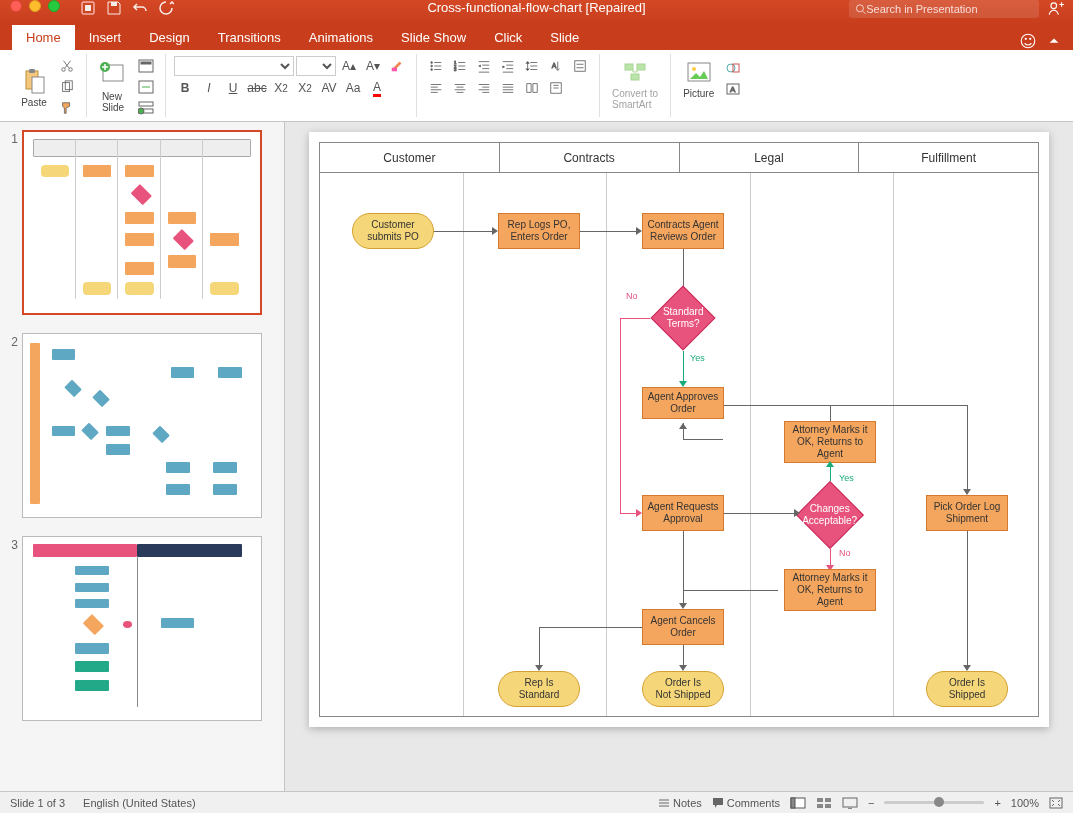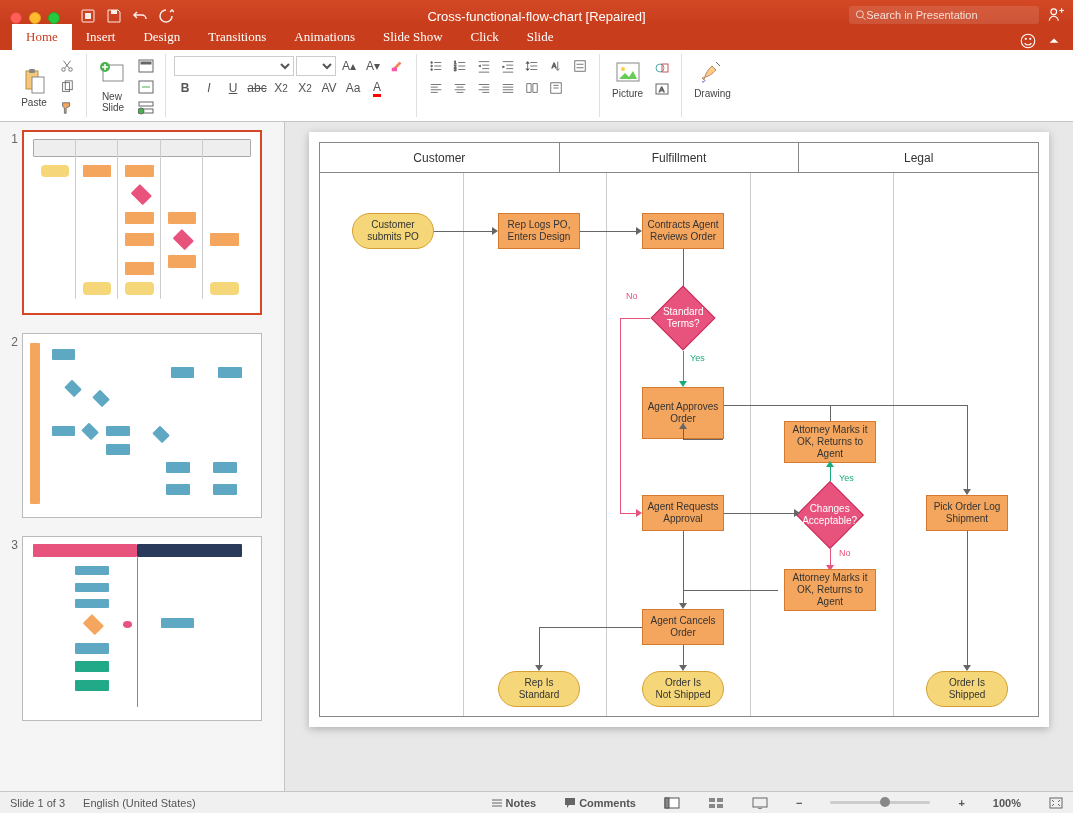--- a/index.html
+++ b/index.html
@@ -1,35 +1,35 @@
 <!DOCTYPE html>
 <html><head>
 <meta charset="utf-8">
 <style>
 * { margin: 0; padding: 0; box-sizing: border-box; font-family: -apple-system, "Helvetica Neue", Arial, sans-serif; }
 body { width: 1073px; height: 813px; background: #f0f0f0; overflow: hidden; font-size: 12px; }
 
 
-.titlebar { height: 24px; background: linear-gradient(#d44825, #c83d1c); display: flex; align-items: flex-end; color: #fff; position: relative; }
+.titlebar { height: 24px; background: linear-gradient(#d44825, #c83d1c); display: flex; align-items: flex-start; color: #fff; position: relative; }
 .traffic { display: flex; gap: 7px; padding-left: 10px; }
 .traffic span { width: 12px; height: 12px; border-radius: 50%; display: block; }
 .tl-r { background: #ff5f56; border: 1px solid #e0443e; }
 .tl-y { background: #ffbd2e; border: 1px solid #dea123; }
 .tl-g { background: #27c93f; border: 1px solid #1aab29; }
 .qat { display: flex; gap: 10px; padding-left: 20px; align-items: center; }
 .qat-btn { width: 16px; height: 16px; opacity: .9; cursor: pointer; }
 .titletxt { position: absolute; left: 50%; transform: translateX(-50%); font-size: 13px; font-weight: 500; }
 .searchbox { margin-left: auto; display: flex; align-items: center; background: rgba(255,255,255,.12); border-radius: 3px; padding: 2px 6px; width: 190px; height: 18px; margin-right: 8px; }
 .searchbox input { background: transparent; border: none; color: #fff; font-size: 11px; width: 100%; outline: none; }
 .searchbox input::placeholder { color: rgba(255,255,255,.8); }
 .titlebar-right { display: flex; align-items: center; gap: 6px; padding-right: 8px; }
 
 
 .tabs { height: 26px; background: #c83d1c; display: flex; align-items: flex-end; padding-left: 12px; }
-.tab { padding: 5px 14px; font-size: 13px; color: #fff; cursor: pointer; font-family: Liberation Serif, serif; }
+.tab { padding: 5px 14px; font-size: 13px; color: #fff; cursor: pointer; }
 .tab.active { background: #fff; color: #c83d1c; }
 .tabs-right { margin-left: auto; display: flex; align-items: center; gap: 10px; padding-right: 12px; color: #fff; }
 
 
 .ribbon { height: 72px; background: #fff; border-bottom: 1px solid #c5c5c5; display: flex; align-items: stretch; padding: 4px 8px; gap: 0; }
 .rgroup { display: flex; flex-direction: column; align-items: center; justify-content: space-between; padding: 2px 8px; border-right: 1px solid #e0e0e0; }
 .rgroup:last-child { border-right: none; }
 .rbtns { display: flex; gap: 4px; align-items: center; }
 .rbtn-lg { display: flex; flex-direction: column; align-items: center; gap: 2px; padding: 2px 4px; cursor: pointer; font-size: 10px; color: #444; }
 .rbtn-lg svg { width: 28px; height: 28px; }
@@ -77,21 +77,21 @@
 .arrowhead { position: absolute; width: 0; height: 0; }
 .ah-right { border-left: 6px solid #666; border-top: 4px solid transparent; border-bottom: 4px solid transparent; }
 .ah-down { border-top: 6px solid #666; border-left: 4px solid transparent; border-right: 4px solid transparent; }
 .ah-up { border-bottom: 6px solid #666; border-left: 4px solid transparent; border-right: 4px solid transparent; }
 .label-txt { position: absolute; font-size: 9px; }
 .label-no { color: #e8537d; }
 .label-yes { color: #1aab7a; }
 
 
 .statusbar { height: 22px; background: #f0f0f0; border-top: 1px solid #c5c5c5; display: flex; align-items: center; padding: 0 10px; font-size: 11px; color: #555; gap: 18px; }
-.sb-right { margin-left: auto; display: flex; align-items: center; gap: 28px; font-weight: bold; }
+.sb-right { margin-left: auto; display: flex; align-items: center; gap: 10px; }
 .sb-btn { cursor: pointer; display: flex; align-items: center; gap: 3px; }
 .zoom-slider { width: 100px; height: 3px; background: #ccc; position: relative; border-radius: 2px; }
 .zoom-thumb { position: absolute; width: 10px; height: 10px; background: #888; border-radius: 50%; top: -4px; left: 50%; }
 
 
 .mini { position: absolute; font-size: 3px; border-radius: 1px; }
 .mini-head { background: #eee; border: 0.5px solid #aaa; }
 .mini-term { background: #f5d77a; border-radius: 4px; }
 .mini-proc { background: #f5a65e; }
 .mini-dec { background: #e8537d; transform: rotate(45deg); }
@@ -347,20 +347,32 @@
         <div class="rbtn-sm">
             <svg width="14" height="14" viewBox="0 0 16 16" stroke="#666">
               <rect x="2" y="2" width="12" height="12" fill="none"></rect>
               <path d="M5 5h6M5 8h6"></path>
             </svg>
           </div>
       </div>
     </div>
   </div>
   <div class="rgroup">
+    <div class="rbtn-lg" style="opacity:.5">
+      <svg viewBox="0 0 28 28">
+          <rect x="4" y="6" width="8" height="6" fill="#7c5" stroke="#5a3"></rect>
+          <rect x="16" y="6" width="8" height="6" fill="#7c5" stroke="#5a3"></rect>
+          <rect x="10" y="16" width="8" height="6" fill="#7c5" stroke="#5a3"></rect>
+          <path d="M12 12v2h4v-2" stroke="#5a3" fill="none"></path>
+        </svg>
+      <span style="white-space:pre">Convert to
+SmartArt</span>
+    </div>
+  </div>
+  <div class="rgroup">
     <div class="rbtns">
       <div class="rbtn-lg">
         <svg viewBox="0 0 28 28">
             <rect x="3" y="5" width="22" height="18" fill="#fff" stroke="#888"></rect>
             <circle cx="9" cy="11" r="2" fill="#fc4"></circle>
             <path d="M5 21l6-6 4 4 4-6 4 8z" fill="#6c5"></path>
           </svg>
         <span>Picture</span>
       </div>
       <div style="display:flex;flex-direction:column;gap:1px">
@@ -370,30 +382,20 @@
               <rect x="8" y="3" width="6" height="8" stroke="#c55"></rect>
             </svg>
           </div>
         <div class="rbtn-sm">
             <svg width="16" height="14" viewBox="0 0 16 14" fill="none" stroke="#666">
               <rect x="2" y="2" width="12" height="10"></rect>
               <text x="5" y="10" font-size="8" fill="#666">A</text>
             </svg>
           </div>
       </div>
-    </div>
-  </div>
-  <div class="rgroup">
-    <div class="rbtn-lg">
-      <svg viewBox="0 0 28 28">
-          <path d="M6 22c2-8 4-10 8-14l4 4c-4 4-6 6-14 8z" fill="#fc8" stroke="#b86"></path>
-          <path d="M18 4l4 4" stroke="#666"></path>
-          <path d="M4 24c2 0 3-1 3-2" stroke="#55d" fill="none"></path>
-        </svg>
-      <span>Drawing</span>
     </div>
   </div>
 </div>
 
 <div class="content">
 
   <div class="thumbpane">
     <div class="thumb-item">
       <div class="thumb-num">1</div>
       <div class="thumb thumb1 selected">
@@ -456,36 +458,37 @@
       </div>
     </div>
   </div>
 
   <div class="mainpane">
     <div class="slidearea">
       <div class="slide">
         <div class="swim">
           <div class="swim-headers">
             <div class="swim-col">Customer</div>
+            <div class="swim-col">Contracts</div>
+            <div class="swim-col">Legal</div>
             <div class="swim-col">Fulfillment</div>
-            <div class="swim-col">Legal</div>
           </div>
           <div class="swim-body">
             <div class="swim-lane-bg" style="left:0;width:20%"></div>
             <div class="swim-lane-bg" style="left:20%;width:20%"></div>
             <div class="swim-lane-bg" style="left:40%;width:20%"></div>
             <div class="swim-lane-bg" style="left:60%;width:20%"></div>
 
             <div class="shape terminator" style="left:32px;top:40px;width:82px;height:36px">
                 <span style="white-space:pre">Customer
 submits PO</span>
               </div>
             <div class="shape process" style="left:178px;top:40px;width:82px;height:36px">
                 <span style="white-space:pre">Rep Logs PO,
-Enters Design</span>
+Enters Order</span>
               </div>
             <div class="shape process" style="left:322px;top:40px;width:82px;height:36px">
                 <span style="white-space:pre">Contracts Agent
 Reviews Order</span>
               </div>
 
             <div class="arrow arrow-h" style="left:114px;top:58px;width:58px"></div>
               <div class="arrowhead ah-right" style="left:172px;top:54px"></div>
             <div class="arrow arrow-h" style="left:260px;top:58px;width:56px"></div>
               <div class="arrowhead ah-right" style="left:316px;top:54px"></div>
@@ -495,21 +498,21 @@
             <div class="shape decision" style="left:340px;top:122px;width:46px;height:46px">
                 <span style="white-space:pre">Standard
 Terms?</span>
               </div>
             <div class="label-txt label-no" style="left:306px;top:118px">No</div>
             <div class="label-txt label-yes" style="left:370px;top:180px">Yes</div>
 
             <div class="arrow arrow-v" style="left:363px;top:178px;height:30px;background:#1aab7a"></div>
               <div class="arrowhead ah-down" style="left:359px;top:208px;border-top-color:#1aab7a"></div>
 
-            <div class="shape process" style="left:322px;top:214px;width:82px;height:52px">
+            <div class="shape process" style="left:322px;top:214px;width:82px;height:32px">
                 <span style="white-space:pre">Agent Approves
 Order</span>
               </div>
 
             <div class="arrow arrow-h" style="left:300px;top:145px;width:30px;background:#e8537d"></div>
             <div class="arrow arrow-v" style="left:300px;top:145px;height:195px;background:#e8537d"></div>
             <div class="arrow arrow-h" style="left:300px;top:340px;width:16px;background:#e8537d"></div>
             <div class="arrowhead ah-right" style="left:316px;top:336px;border-left-color:#e8537d"></div>
 
             <div class="shape process" style="left:464px;top:248px;width:92px;height:42px">

